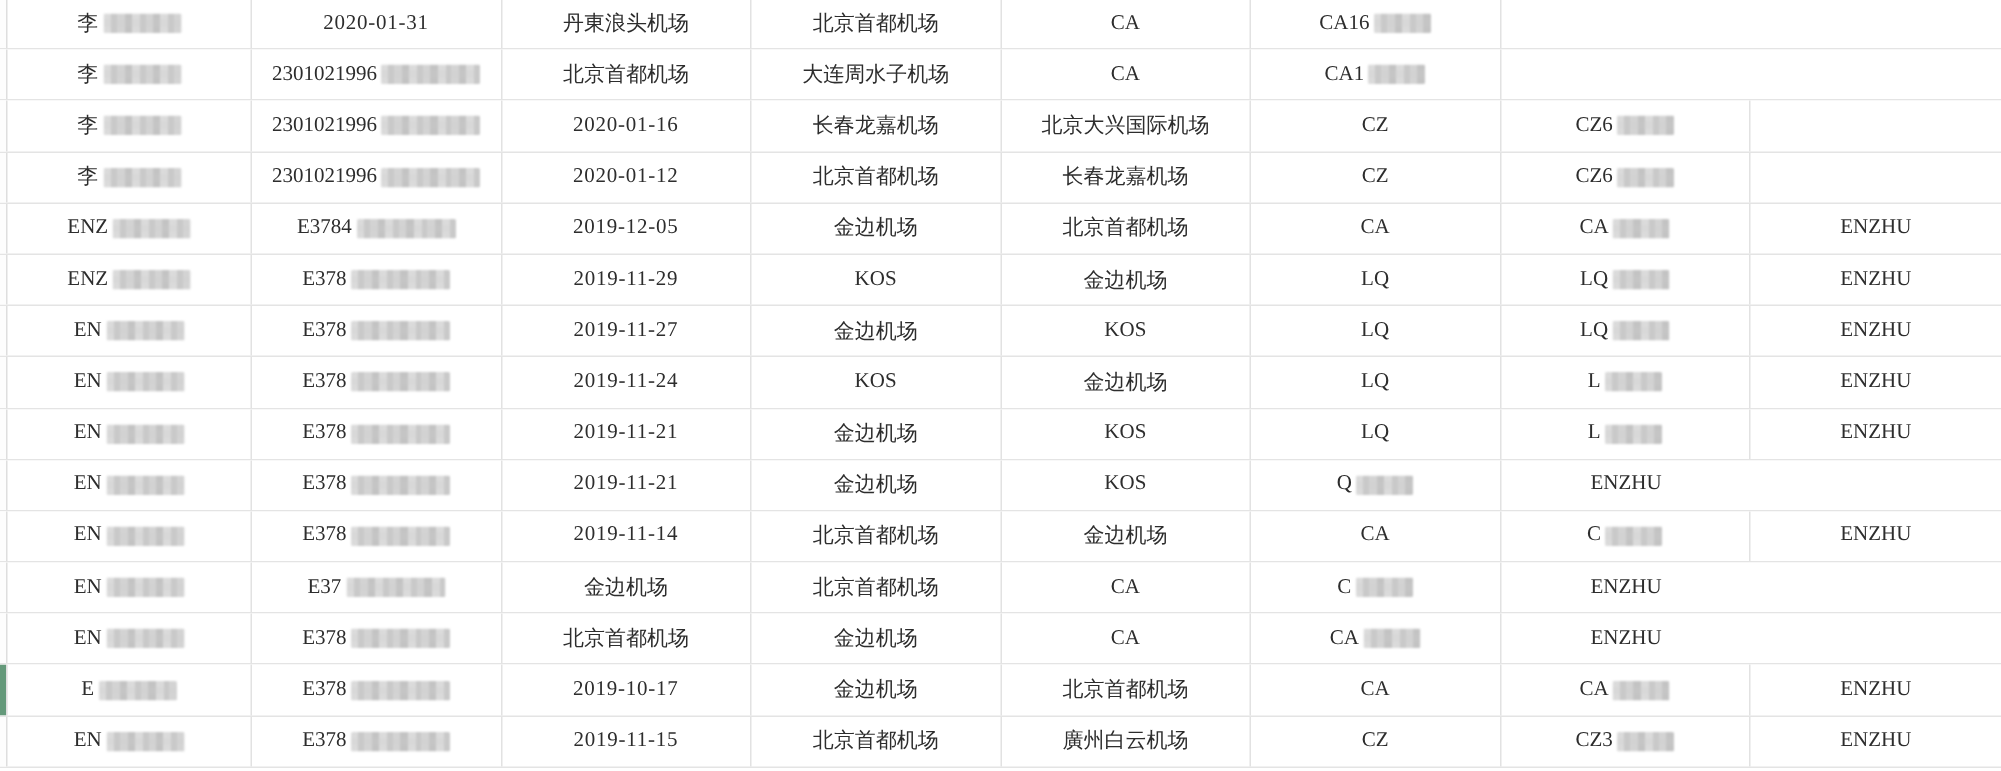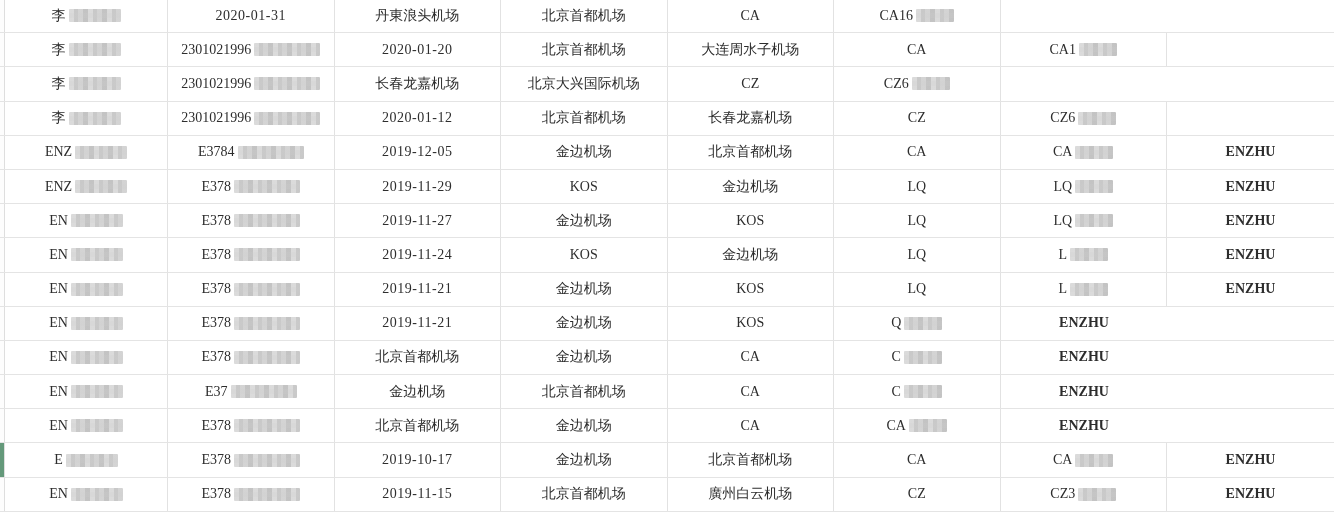--- a/index.html
+++ b/index.html
@@ -3,21 +3,21 @@
 <meta charset="utf-8">
 <style>
   * { margin:0; padding:0; box-sizing:border-box; }
   html,body { width:1334px; height:514px; overflow:hidden; background:#fff;
     font-family:"Liberation Serif","DejaVu Serif",serif; color:#2d2d2d; }
   .sheet { position:relative; width:1334px; margin-top:-1px; }
   .row { display:flex; height:34.2px; border-bottom:1px solid #e4e4e4; background:#fff; }
   .cell { display:flex; align-items:center; justify-content:center;
     border-right:1px solid #e2e2e2; font-size:14px; white-space:nowrap; overflow:hidden; }
   .gutter { width:5px; position:relative; border-right:1px solid #dedede; background:#fdfdfd; }
-  .c1 { width:163px; } .c2,.c3,.c4,.c5,.c6,.c7 { width:166.5px; } .c8 { width:167px; border-right:none;font-weight:bold; }
+  .c1 { width:163px; } .c2,.c3,.c4,.c5,.c6,.c7 { width:166.5px; } .c8 { width:167px; border-right:none; }
   .c3 { letter-spacing:0.5px; }
   .sel { position:absolute; left:0; top:0; width:4px; height:100%; background:#64997a; }
   .row.selected .gutter { background:#f0f0f0; }
   
   .rx { display:inline-block; height:13px; margin-left:3px; vertical-align:-2px; border-radius:1px;
     background:
       repeating-linear-gradient(0deg, rgba(120,120,120,0.10) 0 4px, rgba(180,180,180,0.28) 4px 9px),
       repeating-linear-gradient(90deg, #e6e6e6 0 5px, #d2d2d2 5px 9px, #dedede 9px 14px, #cccccc 14px 19px);
     filter: blur(0.6px);
   }
@@ -61,23 +61,20 @@
   <div class="row">
     <div class="cell gutter"></div>
     <div class="cell c1">
           <span class="v">李</span>
           <span class="rx rx-name"></span>
         </div>
     <div class="cell c2">
           <span class="v">2301021996</span>
           <span class="rx rx-id"></span>
         </div>
-    <div class="cell c3">
-          <span class="v">2020-01-20</span>
-        </div>
     <div class="cell c4">
           <span class="v">北京首都机场</span>
         </div>
     <div class="cell c5">
           <span class="v">大连周水子机场</span>
         </div>
     <div class="cell c6">
           <span class="v">CA</span>
         </div>
     <div class="cell c7">
@@ -92,20 +89,23 @@
   <div class="row">
     <div class="cell gutter"></div>
     <div class="cell c1">
           <span class="v">李</span>
           <span class="rx rx-name"></span>
         </div>
     <div class="cell c2">
           <span class="v">2301021996</span>
           <span class="rx rx-id"></span>
         </div>
+    <div class="cell c3">
+          <span class="v">2020-01-16</span>
+        </div>
     <div class="cell c4">
           <span class="v">长春龙嘉机场</span>
         </div>
     <div class="cell c5">
           <span class="v">北京大兴国际机场</span>
         </div>
     <div class="cell c6">
           <span class="v">CZ</span>
         </div>
     <div class="cell c7">
@@ -333,20 +333,23 @@
 
   <div class="row">
     <div class="cell gutter"></div>
     <div class="cell c1">
           <span class="v">EN</span>
           <span class="rx rx-name"></span>
         </div>
     <div class="cell c2">
           <span class="v">E378</span>
           <span class="rx rx-id"></span>
+        </div>
+    <div class="cell c3">
+          <span class="v">2019-11-14</span>
         </div>
     <div class="cell c4">
           <span class="v">北京首都机场</span>
         </div>
     <div class="cell c5">
           <span class="v">金边机场</span>
         </div>
     <div class="cell c6">
           <span class="v">CA</span>
         </div>

